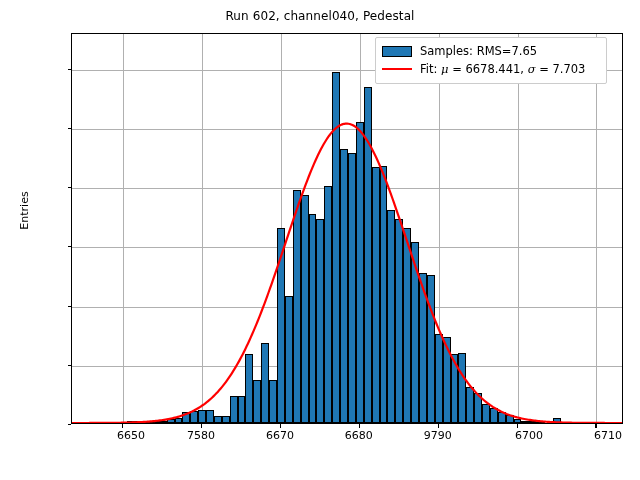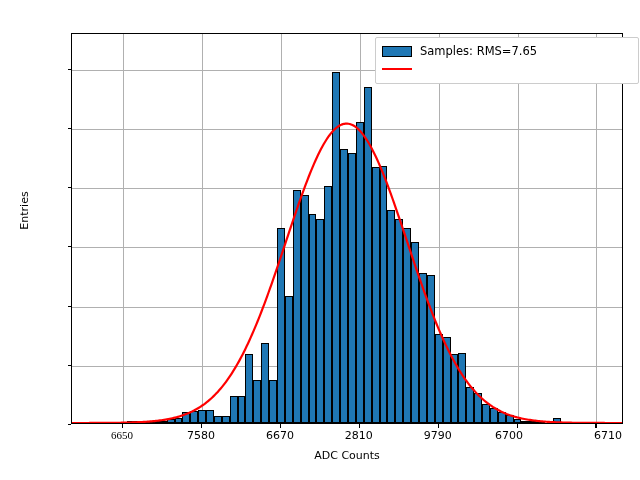--- a/index.html
+++ b/index.html
@@ -101,21 +101,21 @@
     width: 200px;
     text-align: center;
     font-size: 11px;
     color: #000000;
     transform: rotate(-90deg);
   }
   #legend {
     position: absolute;
     left: 375px;
     top: 37px;
-    width: 264px;
+    width: 232px;
     box-sizing: border-box;
     background: #ffffff;
     border: 1px solid #cccccc;
     border-radius: 2px;
     padding: 4px 6px 5px 6px;
     font-size: 11.5px;
     color: #000000;
   }
   .legend-row {
     display: flex;
@@ -139,45 +139,45 @@
     flex: 0 0 auto;
   }
   .legend-text { white-space: nowrap; }
   .mathit { font-style: italic; font-family: "DejaVu Serif", serif; }
 </style>
 </head>
 <body>
 
 <div id="figure">
 
+  <div id="chart-title">Run 602, channel040, Pedestal</div>
 
   <div id="ylabel">Entries</div>
-  <div id="xlabel">ADC Counts</div>
 
   <div id="ytick-labels">
       <div class="ytick-mark" style="top: 424px;"></div>
       <div class="ytick-mark" style="top: 364.758px;"></div>
       <div class="ytick-mark" style="top: 305.515px;"></div>
       <div class="ytick-mark" style="top: 246.273px;"></div>
       <div class="ytick-mark" style="top: 187.03px;"></div>
       <div class="ytick-mark" style="top: 127.788px;"></div>
       <div class="ytick-mark" style="top: 68.5455px;"></div>
     </div>
   <div id="xtick-labels">
-      <div class="xtick-label" style="left: 122px; font-family: Liberation Serif, serif;">6650</div>
+      <div class="xtick-label" style="left: 131px;">6650</div>
       <div class="xtick-mark" style="left: 122.257px;"></div>
       <div class="xtick-label" style="left: 201.114px;">7580</div>
       <div class="xtick-mark" style="left: 201.114px;"></div>
       <div class="xtick-label" style="left: 279.971px;">6670</div>
       <div class="xtick-mark" style="left: 279.971px;"></div>
-      <div class="xtick-label" style="left: 358.829px;">2810</div>
+      <div class="xtick-label" style="left: 358.829px;">6680</div>
       <div class="xtick-mark" style="left: 358.829px;"></div>
       <div class="xtick-label" style="left: 437.686px;">9790</div>
       <div class="xtick-mark" style="left: 437.686px;"></div>
-      <div class="xtick-label" style="left: 509px;">6700</div>
+      <div class="xtick-label" style="left: 529px;">6700</div>
       <div class="xtick-mark" style="left: 516.543px;"></div>
       <div class="xtick-label" style="left: 608px;">6710</div>
       <div class="xtick-mark" style="left: 595.4px;"></div>
     </div>
 
   <div id="plot-area">
     <div id="grid-layer">
         <div class="gridline-h" style="top: 331.758px;"></div>
         <div class="gridline-h" style="top: 272.515px;"></div>
         <div class="gridline-h" style="top: 213.273px;"></div>
@@ -253,16 +253,17 @@
     </svg>
   </div>
 
   <div id="legend">
     <div class="legend-row">
       <span class="legend-swatch-patch"></span>
       <span class="legend-text">Samples: RMS=7.65</span>
     </div>
     <div class="legend-row">
       <span class="legend-swatch-line"></span>
+      <span class="legend-text"><span>Fit: </span><span class="mathit">μ</span><span> = 6678.441, </span><span class="mathit">σ</span><span> = 7.703</span></span>
       </div>
   </div>
 
 </div>
 
 </body></html>

